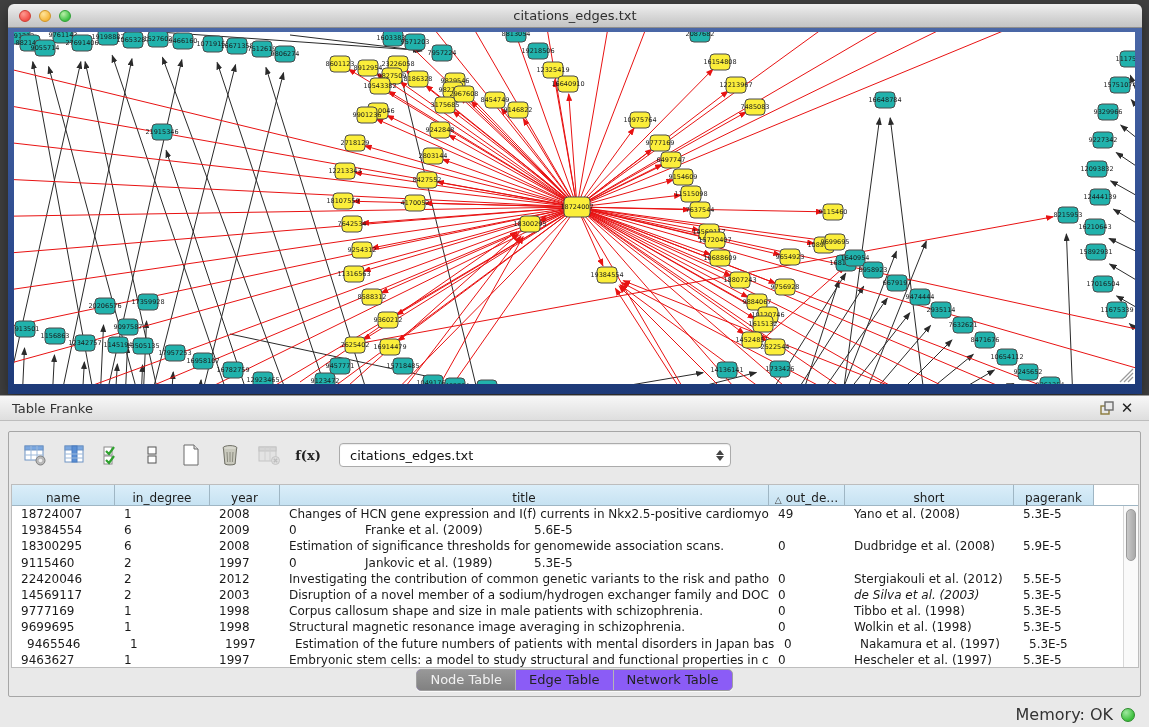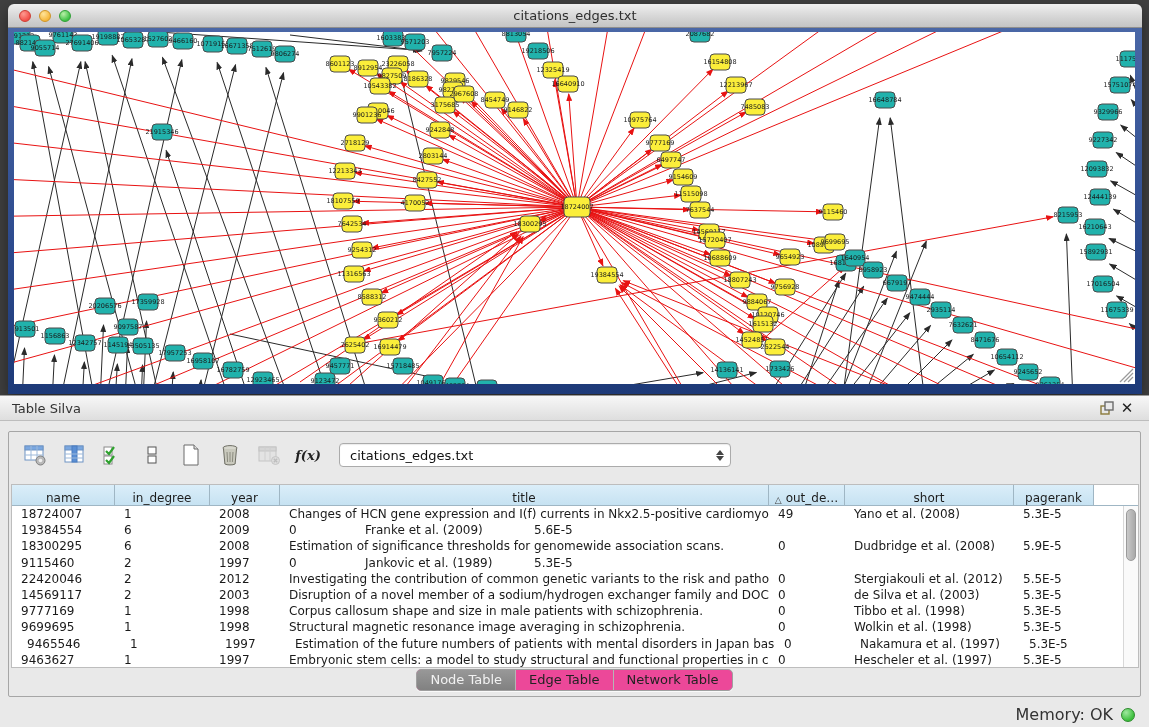--- a/index.html
+++ b/index.html
@@ -31,21 +31,21 @@
                   display:flex; align-items:center; padding:0 12px; }
   .panel-title { font-size:13px; color:#333; }
   .panel-header .spacer { flex:1; }
   .hdr-btn { width:20px; height:18px; display:flex; align-items:center; justify-content:center; cursor:default; }
   .close-x { font-size:15px; font-weight:bold; color:#222; line-height:18px; }
 
   .panel-box { position:absolute; left:8px; top:36px; width:1133px; height:266px;
                border:1px solid #a6a6a6; border-radius:2px; background:#e9e9e9; }
   .toolbar { height:46px; display:flex; align-items:center; gap:15px; padding-left:14px; }
   .tb-icon { width:24px; height:24px; display:flex; align-items:center; justify-content:center; }
-  .fx { font-family:"DejaVu Serif", serif; font-style:italic; font-weight:bold; font-size:13px; color:#222; }
+  .fx { font-family:"DejaVu Serif", serif; font-weight:bold; font-size:13px; color:#222; }
   .combo { width:392px; height:24px; background:#fff; border:1px solid #ababab; border-radius:4px;
            display:flex; align-items:center; padding:0 4px 0 10px; margin-left:4px;
            box-shadow:inset 0 1px 1px rgba(0,0,0,.08); }
   .combo-value { font-size:13px; color:#111; flex:1; }
   .combo-arrows { display:flex; flex-direction:column; gap:1px; padding-right:2px; }
   .combo-arrows span { width:0; height:0; border-left:4px solid transparent; border-right:4px solid transparent; }
   .arr-up { border-bottom:5px solid #444; }
   .arr-dn { border-top:5px solid #444; }
 
   .table-wrap { position:absolute; left:2px; top:52px; width:1128px; height:184px; background:#fff;
@@ -55,21 +55,21 @@
         font-size:12px; color:#1c1c1c; display:flex; align-items:flex-end; justify-content:center; gap:4px; }
   .th .sort { font-size:9px; color:#444; }
   .t-body .tr { display:flex; height:16.2px; align-items:center; }
   .td { font-size:12px; color:#1a1a1a; padding-left:9px; white-space:nowrap; overflow:hidden; }
   .vscroll { position:absolute; right:0; top:21px; bottom:0; width:15px; background:#fafafa; border-left:1px solid #d8d8d8; }
   .vthumb { position:absolute; left:2px; top:3px; width:10px; height:52px; border-radius:6px;
             background:linear-gradient(90deg,#c9c9c9,#a9a9a9); border:1px solid #9a9a9a; }
 
   .tabs-row { position:absolute; left:0; bottom:5px; width:100%; display:flex; justify-content:center; }
   .seg { display:flex; border:1px solid #9f9f9f; border-radius:5px; overflow:hidden;
-         background:#ec4899; box-shadow:0 1px 0 rgba(255,255,255,.7); }
+         background:#8b5cf6; box-shadow:0 1px 0 rgba(255,255,255,.7); }
   .seg .tab { font-size:13px; padding:2px 13px; line-height:16px; color:#222; border-right:1px solid #b5b5b5; }
   .seg .tab:last-child { border-right:none; }
   .seg .tab.selected { background:linear-gradient(180deg,#989898,#818181); color:#f2f2f2; }
 
   .status-bar { position:absolute; left:0; bottom:0; width:1149px; height:25px; display:flex;
                 align-items:center; justify-content:flex-end; padding-right:14px; gap:8px; }
   .mem-label { font-size:16px; color:#333; }
   .mem-dot { width:14px; height:14px; border-radius:50%;
              background:radial-gradient(circle at 35% 30%,#9fe89f,#3cbf3c 70%); border:1px solid #2c8a2c; }
 </style>
@@ -505,21 +505,21 @@
             <line x1="1128" y1="380" x2="1133" y2="375"></line>
           </g>
         </svg>
       </div>
     </div>
   </div>
 </div>
 
 <div class="table-panel">
   <div class="panel-header">
-    <span class="panel-title">Table Silva</span>
+    <span class="panel-title">Table Franke</span>
     <span class="spacer"></span>
     <span class="hdr-btn">
       <svg width="14" height="14" viewBox="0 0 14 14">
         <rect x="1" y="5" width="8" height="8" fill="none" stroke="#8a7a3a" stroke-width="1.4"></rect>
         <rect x="5" y="1" width="8" height="8" fill="#e9e9e9" stroke="#6b6b6b" stroke-width="1.4"></rect>
       </svg>
     </span>
     <span class="hdr-btn">
         <span class="close-x">✕</span>
       </span>
@@ -665,21 +665,21 @@
             <div class="td" style="width: 76px;">0</div>
             <div class="td" style="width: 169px;">Stergiakouli et al. (2012)</div>
             <div class="td" style="width: 80px;">5.5E-5</div>
           </div>
           <div class="tr">
             <div class="td" style="width: 103px;">14569117</div>
             <div class="td" style="width: 95px;">2</div>
             <div class="td" style="width: 70px;">2003</div>
             <div class="td" style="width: 489px;">Disruption of a novel member of a sodium/hydrogen exchanger family and DOCK…</div>
             <div class="td" style="width: 76px;">0</div>
-            <div class="td" style="width: 169px;">de Silva et al. (2003)</div>
+            <div class="td" style="width: 169px; font-style: italic;">de Silva et al. (2003)</div>
             <div class="td" style="width: 80px;">5.3E-5</div>
           </div>
           <div class="tr">
             <div class="td" style="width: 103px;">9777169</div>
             <div class="td" style="width: 95px;">1</div>
             <div class="td" style="width: 70px;">1998</div>
             <div class="td" style="width: 489px;">Corpus callosum shape and size in male patients with schizophrenia.</div>
             <div class="td" style="width: 76px;">0</div>
             <div class="td" style="width: 169px;">Tibbo et al. (1998)</div>
             <div class="td" style="width: 80px;">5.3E-5</div>

